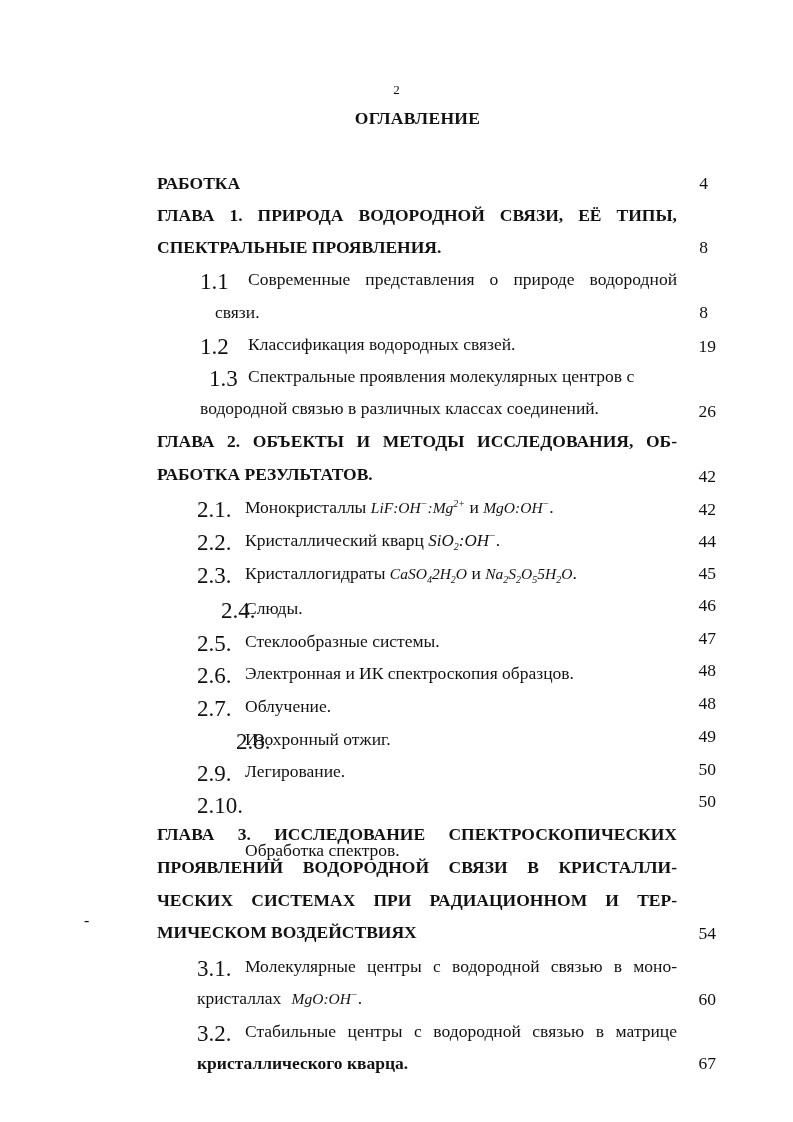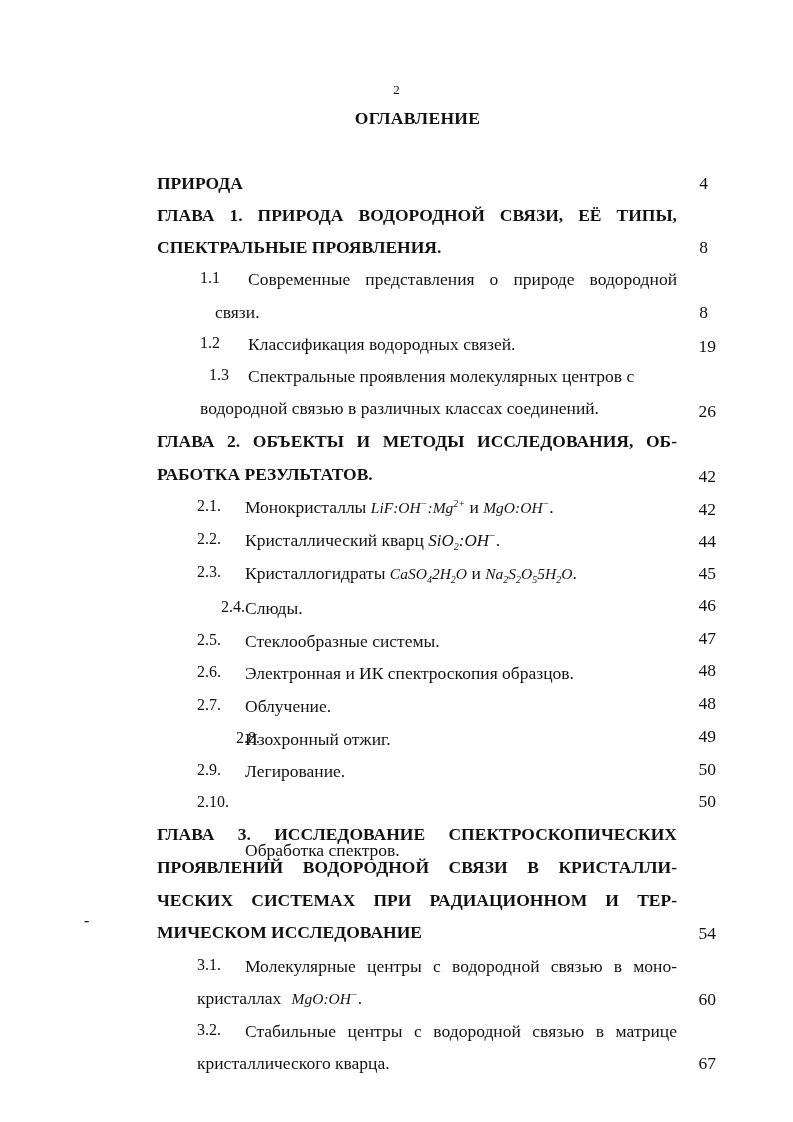--- a/index.html
+++ b/index.html
@@ -5,32 +5,32 @@
   html, body { margin: 0; padding: 0; background: #ffffff; }
   body { width: 793px; height: 1122px; position: relative; overflow: hidden;
          font-family: "Liberation Serif", "DejaVu Serif", serif; color: #111; }
   .abs { position: absolute; white-space: nowrap; }
   .pnum { font-size: 13px; left: 0; width: 793px; top: 82px; text-align: center; }
   .title { font-size: 17.5px; font-weight: bold; left: 0; width: 835px; text-align: center; top: 108px; letter-spacing: 0.3px; }
   .chap { font-size: 17.5px; font-weight: bold; left: 157px; width: 520px; }
   .chap.just { text-align: justify; text-align-last: justify; }
   .sub { font-size: 17.5px; }
   .pg { font-size: 17.5px; left: 676px; width: 40px; text-align: right; }
-  .num { font-size: 16px; }
+  .num { font-size: 23px; }
   i.f { font-style: italic; font-size: 15.5px; }
   sup, sub.s { font-size: 10px; }
   .mark { font-size: 16px; left: 84px; top: 912px; }
 </style>
 </head>
 <body>
 
 <div class="abs pnum">2</div>
 <div class="abs title">ОГЛАВЛЕНИЕ</div>
 
-<div class="abs chap" style="top:173px;">ПРИРОДА</div>
+<div class="abs chap" style="top:173px;">РАБОТКА</div>
 <div class="abs pg" style="top:173px;left:668px;">4</div>
 
 <div class="abs chap just" style="top:205px;">ГЛАВА 1. ПРИРОДА ВОДОРОДНОЙ СВЯЗИ, ЕЁ ТИПЫ,</div>
 <div class="abs chap" style="top:237px;">СПЕКТРАЛЬНЫЕ ПРОЯВЛЕНИЯ.</div>
 <div class="abs pg" style="top:237px;left:668px;">8</div>
 
 <div class="abs num" style="left:200px;top:269px;">1.1</div>
 <div class="abs sub" style="left:248px;top:269px;width:429px;text-align:justify;text-align-last:justify;">Современные представления о природе водородной</div>
 <div class="abs sub" style="left:215px;top:302px;">связи.</div>
 <div class="abs pg" style="top:302px;left:668px;">8</div>
@@ -97,28 +97,28 @@
 <div class="abs sub" style="left:245px;top:761px;">Легирование.</div>
 <div class="abs pg" style="top:759px;">50</div>
 
 <div class="abs num" style="left:197px;top:793px;">2.10.</div>
 <div class="abs sub" style="left:245px;top:793px;margin-top:47px;">Обработка спектров.</div>
 <div class="abs pg" style="top:791px;">50</div>
 
 <div class="abs chap just" style="top:824px;">ГЛАВА 3. ИССЛЕДОВАНИЕ СПЕКТРОСКОПИЧЕСКИХ</div>
 <div class="abs chap just" style="top:857px;">ПРОЯВЛЕНИЙ ВОДОРОДНОЙ СВЯЗИ В КРИСТАЛЛИ-</div>
 <div class="abs chap just" style="top:890px;">ЧЕСКИХ СИСТЕМАХ ПРИ РАДИАЦИОННОМ И ТЕР-</div>
-<div class="abs chap" style="top:922px;">МИЧЕСКОМ ИССЛЕДОВАНИЕ</div>
+<div class="abs chap" style="top:922px;">МИЧЕСКОМ ВОЗДЕЙСТВИЯХ</div>
 <div class="abs pg" style="top:923px;">54</div>
 <div class="abs mark">-</div>
 
 <div class="abs num" style="left:197px;top:956px;">3.1.</div>
 <div class="abs sub" style="left:245px;top:956px;width:432px;text-align:justify;text-align-last:justify;">Молекулярные центры с водородной связью в моно-</div>
 <div class="abs sub" style="left:197px;top:988px;">
   <span>кристаллах</span>
   <i class="f" style="margin-left:6px;"><span>MgO:OH</span><sup>−</sup></i><span>.</span>
 </div>
 <div class="abs pg" style="top:989px;">60</div>
 
 <div class="abs num" style="left:197px;top:1021px;">3.2.</div>
 <div class="abs sub" style="left:245px;top:1021px;width:432px;text-align:justify;text-align-last:justify;">Стабильные центры с водородной связью в матрице</div>
-<div class="abs sub" style="left:197px;top:1053px;">кристаллического кварца.</div>
+<div class="abs sub" style="left:197px;top:1053px;font-weight:bold;">кристаллического кварца.</div>
 <div class="abs pg" style="top:1053px;">67</div>
 
 </body></html>

